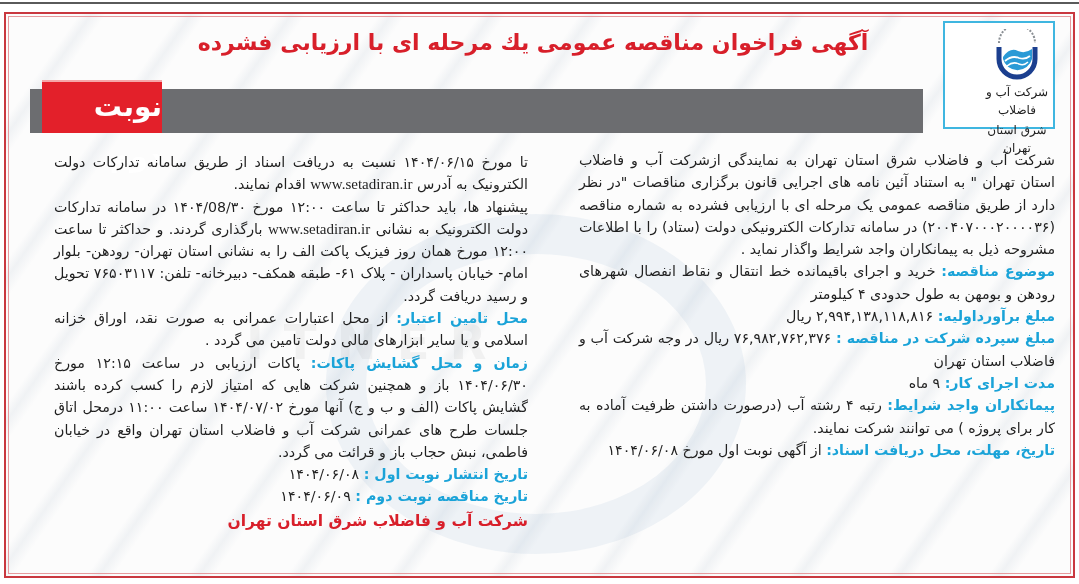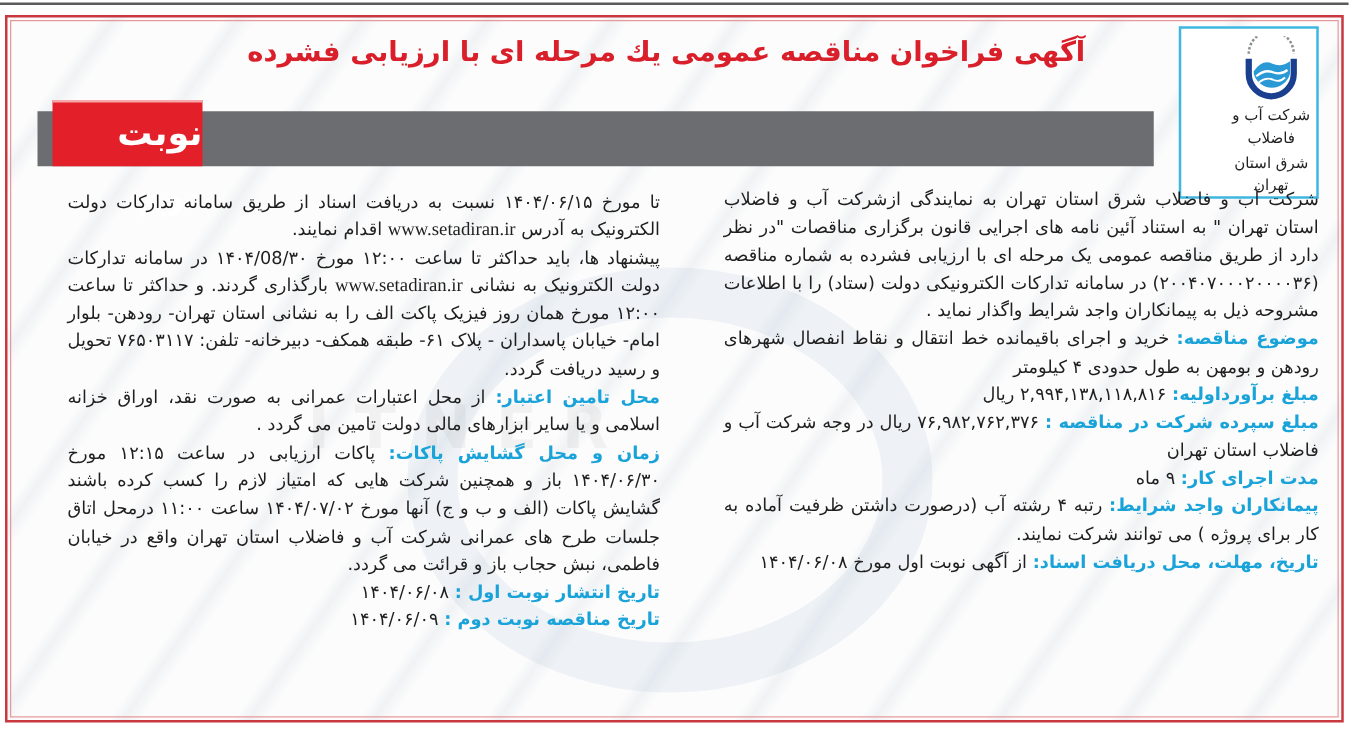--- a/index.html
+++ b/index.html
@@ -20,21 +20,21 @@
     position: absolute; left: 320px; top: 200px; width: 420px; height: 340px;
     border-radius: 50%; border: 40px solid rgba(120,160,200,0.10);
     pointer-events: none;
   }
   .watermark2 {
     position: absolute; left: 240px; top: 300px; font-size: 48px; font-weight: bold;
     color: rgba(150,150,150,0.10); letter-spacing: 20px; pointer-events: none;
   }
 
   .logo-box {
-    position: absolute; right: 18px; top: 7px; width: 112px; height: 138px;
+    position: absolute; right: 18px; top: 7px; width: 112px; height: 108px;
     border: 2px solid #3fb6e0; background: #fff; text-align: center; padding-left: 36px;
   }
   .logo-mark { margin: 6px auto 0; width: 46px; height: 52px; position: relative; }
   .logo-mark svg { width: 46px; height: 52px; }
   .logo-text { direction: rtl; font-family: "DejaVu Serif", serif; font-size: 12px; line-height: 18px; color: #222; margin-top: 2px; }
 
   .title {
     position: absolute; right: 150px; top: 16px; width: 780px; text-align: center;
     direction: rtl; font-size: 22px; font-weight: bold; color: #d81f2a; letter-spacing: 0px;
   }
@@ -119,15 +119,16 @@
     </span>
     <span class="p">
       <span class="lbl">زمان و محل گشایش پاکات:</span><span> پاکات ارزیابی در ساعت ۱۲:۱۵ مورخ ۱۴۰۴/۰۶/۳۰ باز و همچنین شرکت هایی که امتیاز لازم را کسب کرده باشند گشایش پاکات (الف و ب و ج) آنها مورخ ۱۴۰۴/۰۷/۰۲ ساعت ۱۱:۰۰ درمحل اتاق جلسات طرح های عمرانی شرکت آب و فاضلاب استان تهران واقع در خیابان فاطمی، نبش حجاب باز و قرائت می گردد.</span>
     </span>
     <span class="p pub">
       <span class="lbl">تاریخ انتشار نوبت اول :</span><span> ۱۴۰۴/۰۶/۰۸</span>
     </span>
     <span class="p pub">
       <span class="lbl">تاریخ مناقصه نوبت دوم :</span><span> ۱۴۰۴/۰۶/۰۹</span>
     </span>
+    <span class="p signature">شرکت آب و فاضلاب شرق استان تهران</span>
   </div>
 
 </div>
 
 </body></html>

